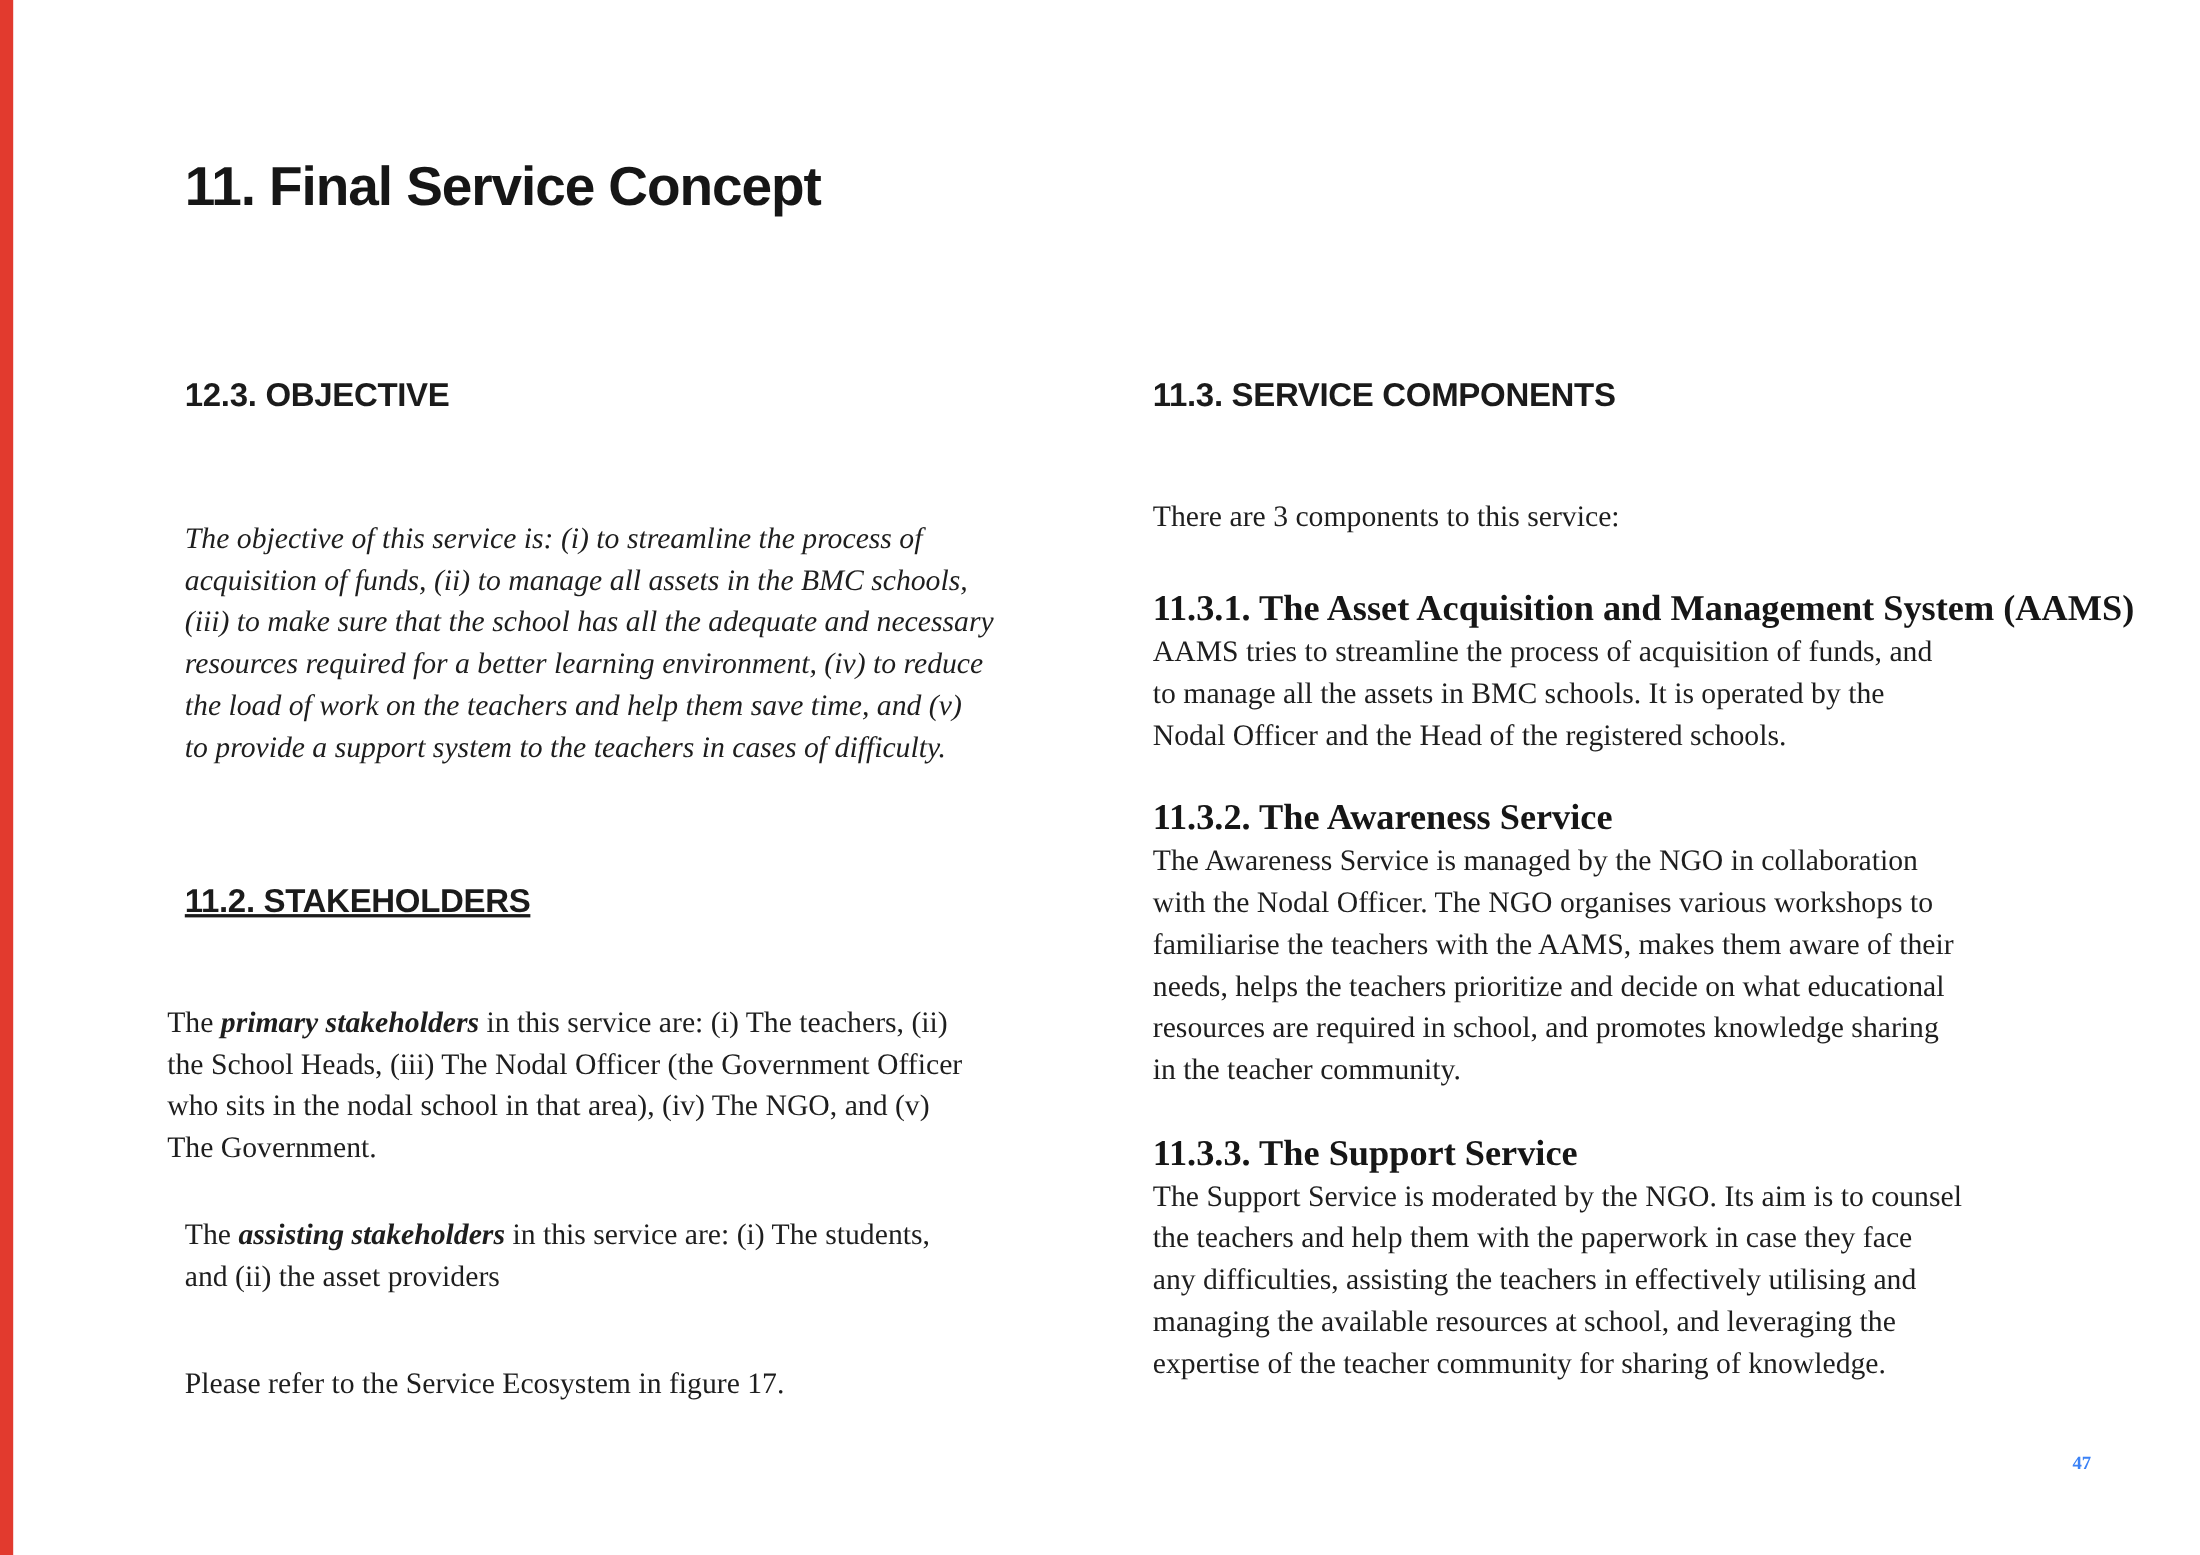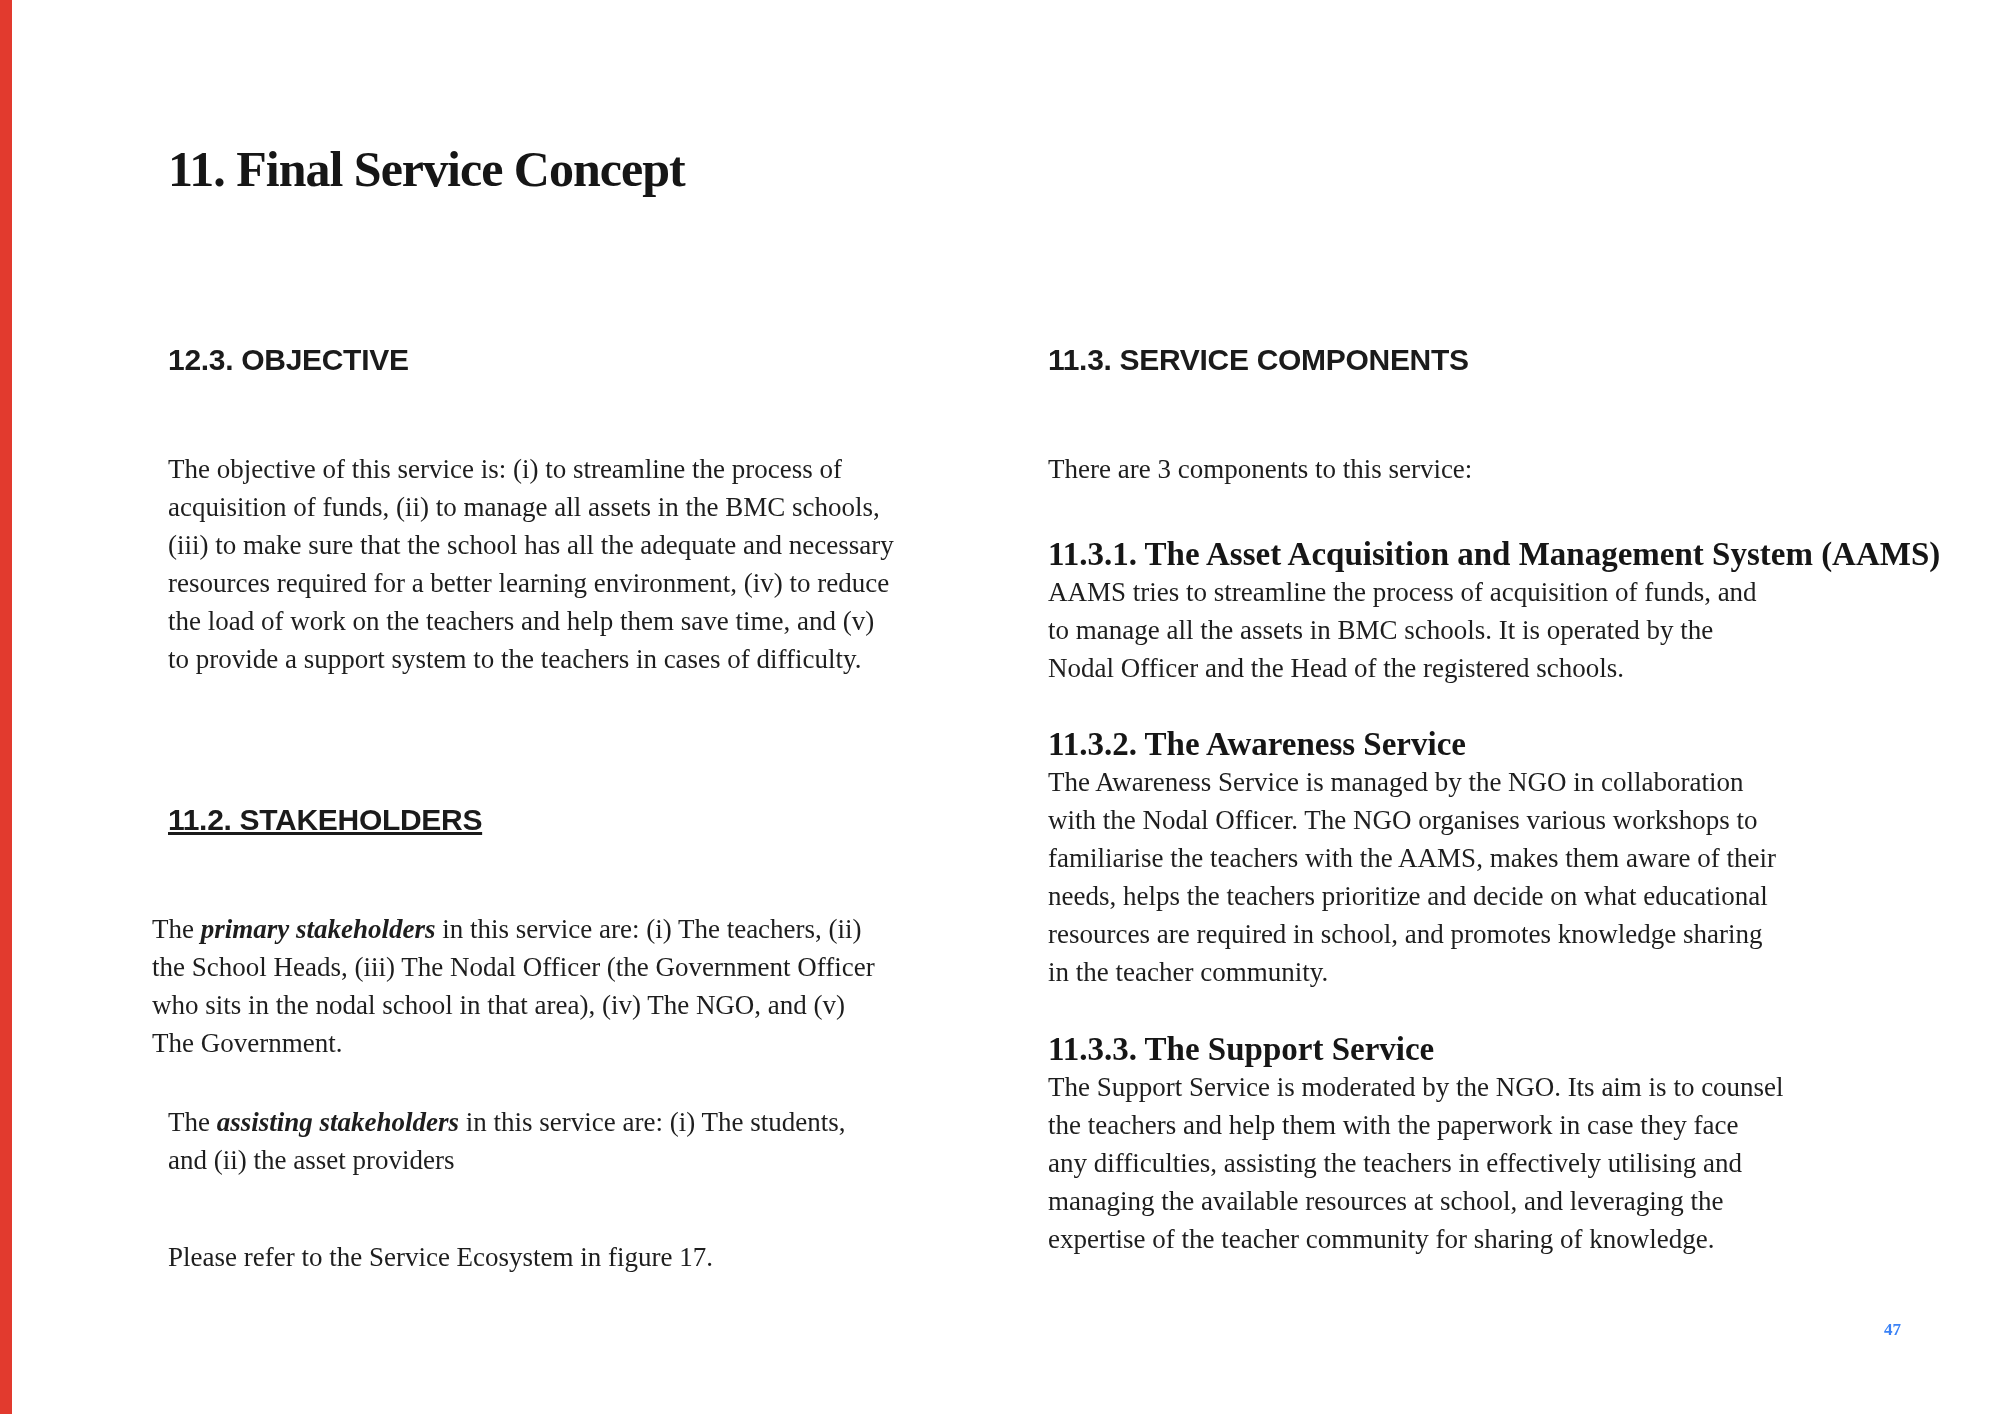--- a/index.html
+++ b/index.html
@@ -20,21 +20,21 @@
     position: absolute;
     left: 0;
     top: 0;
     width: 12px;
     height: 1414px;
     background: #e23a2e;
   }
   .abs { position: absolute; }
   h1.doc-title {
     margin: 0;
-    font-family: Liberation Serif, serif;
+    font-family: Liberation Sans, sans-serif;
     font-weight: 700;
     font-size: 50px;
     line-height: 1.2;
     letter-spacing: -1px;
     color: #161616;
     white-space: nowrap;
   }
   .section-heading {
     margin: 0;
     font-family: "Liberation Sans", sans-serif;
@@ -79,21 +79,21 @@
 
 <div id="page">
 
   <div id="accent-bar" style="background: rgb(226, 58, 46);"></div>
 
   <h1 class="doc-title abs" style="left:168px; top:139px;">11. Final Service Concept</h1>
 
   <div>
     <h2 class="section-heading abs" style="left:168px; top:342px;">12.3. OBJECTIVE</h2>
 
-    <p class="body-text abs" style="left:168px; top:450px; width:880px;">The objective of this service is: (i) to streamline the process of
+    <p class="body-text abs" style="left:168px; top:470px; width:880px;font-style:italic;">The objective of this service is: (i) to streamline the process of
 acquisition of funds, (ii) to manage all assets in the BMC schools,
 (iii) to make sure that the school has all the adequate and necessary
 resources required for a better learning environment, (iv) to reduce
 the load of work on the teachers and help them save time, and (v)
 to provide a support system to the teachers in cases of difficulty.</p>
 
     <h2 class="section-heading abs" style="left:168px; top:802px;text-decoration:underline;">11.2. STAKEHOLDERS</h2>
 
     <p class="body-text abs" style="left:152px; top:910px; width:880px;"><span>The </span><span class="em-bi">primary stakeholders</span><span> in this service are: (i) The teachers, (ii)
 the School Heads, (iii) The Nodal Officer (the Government Officer

